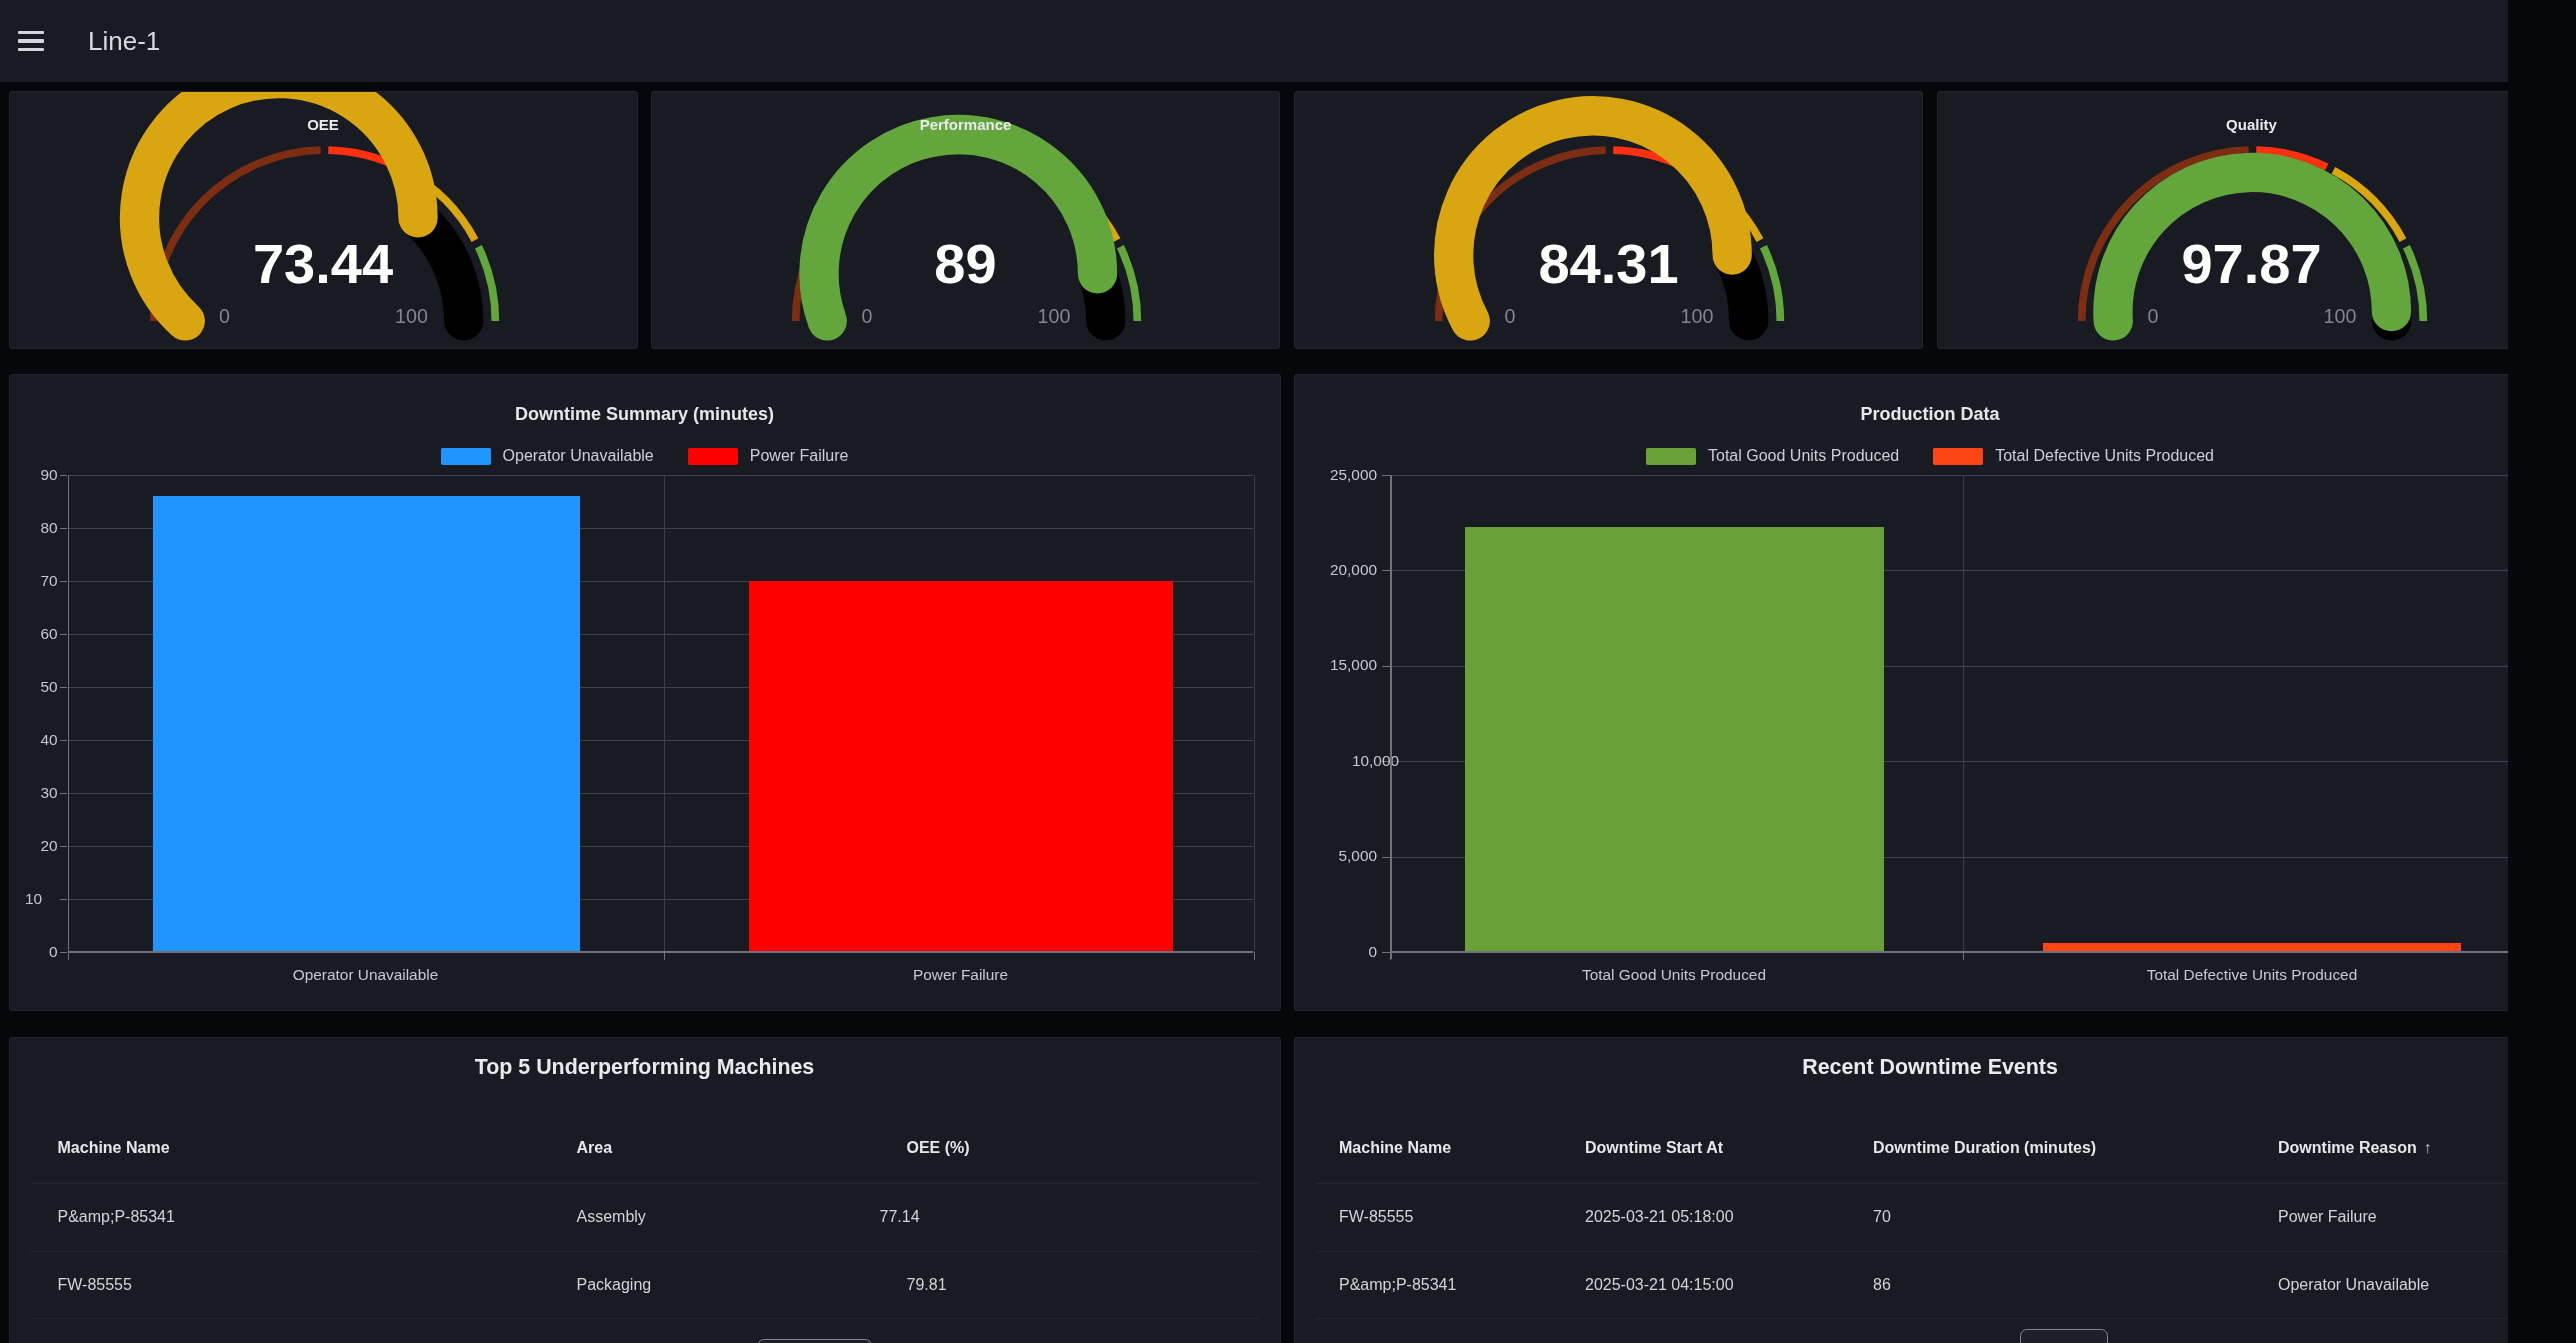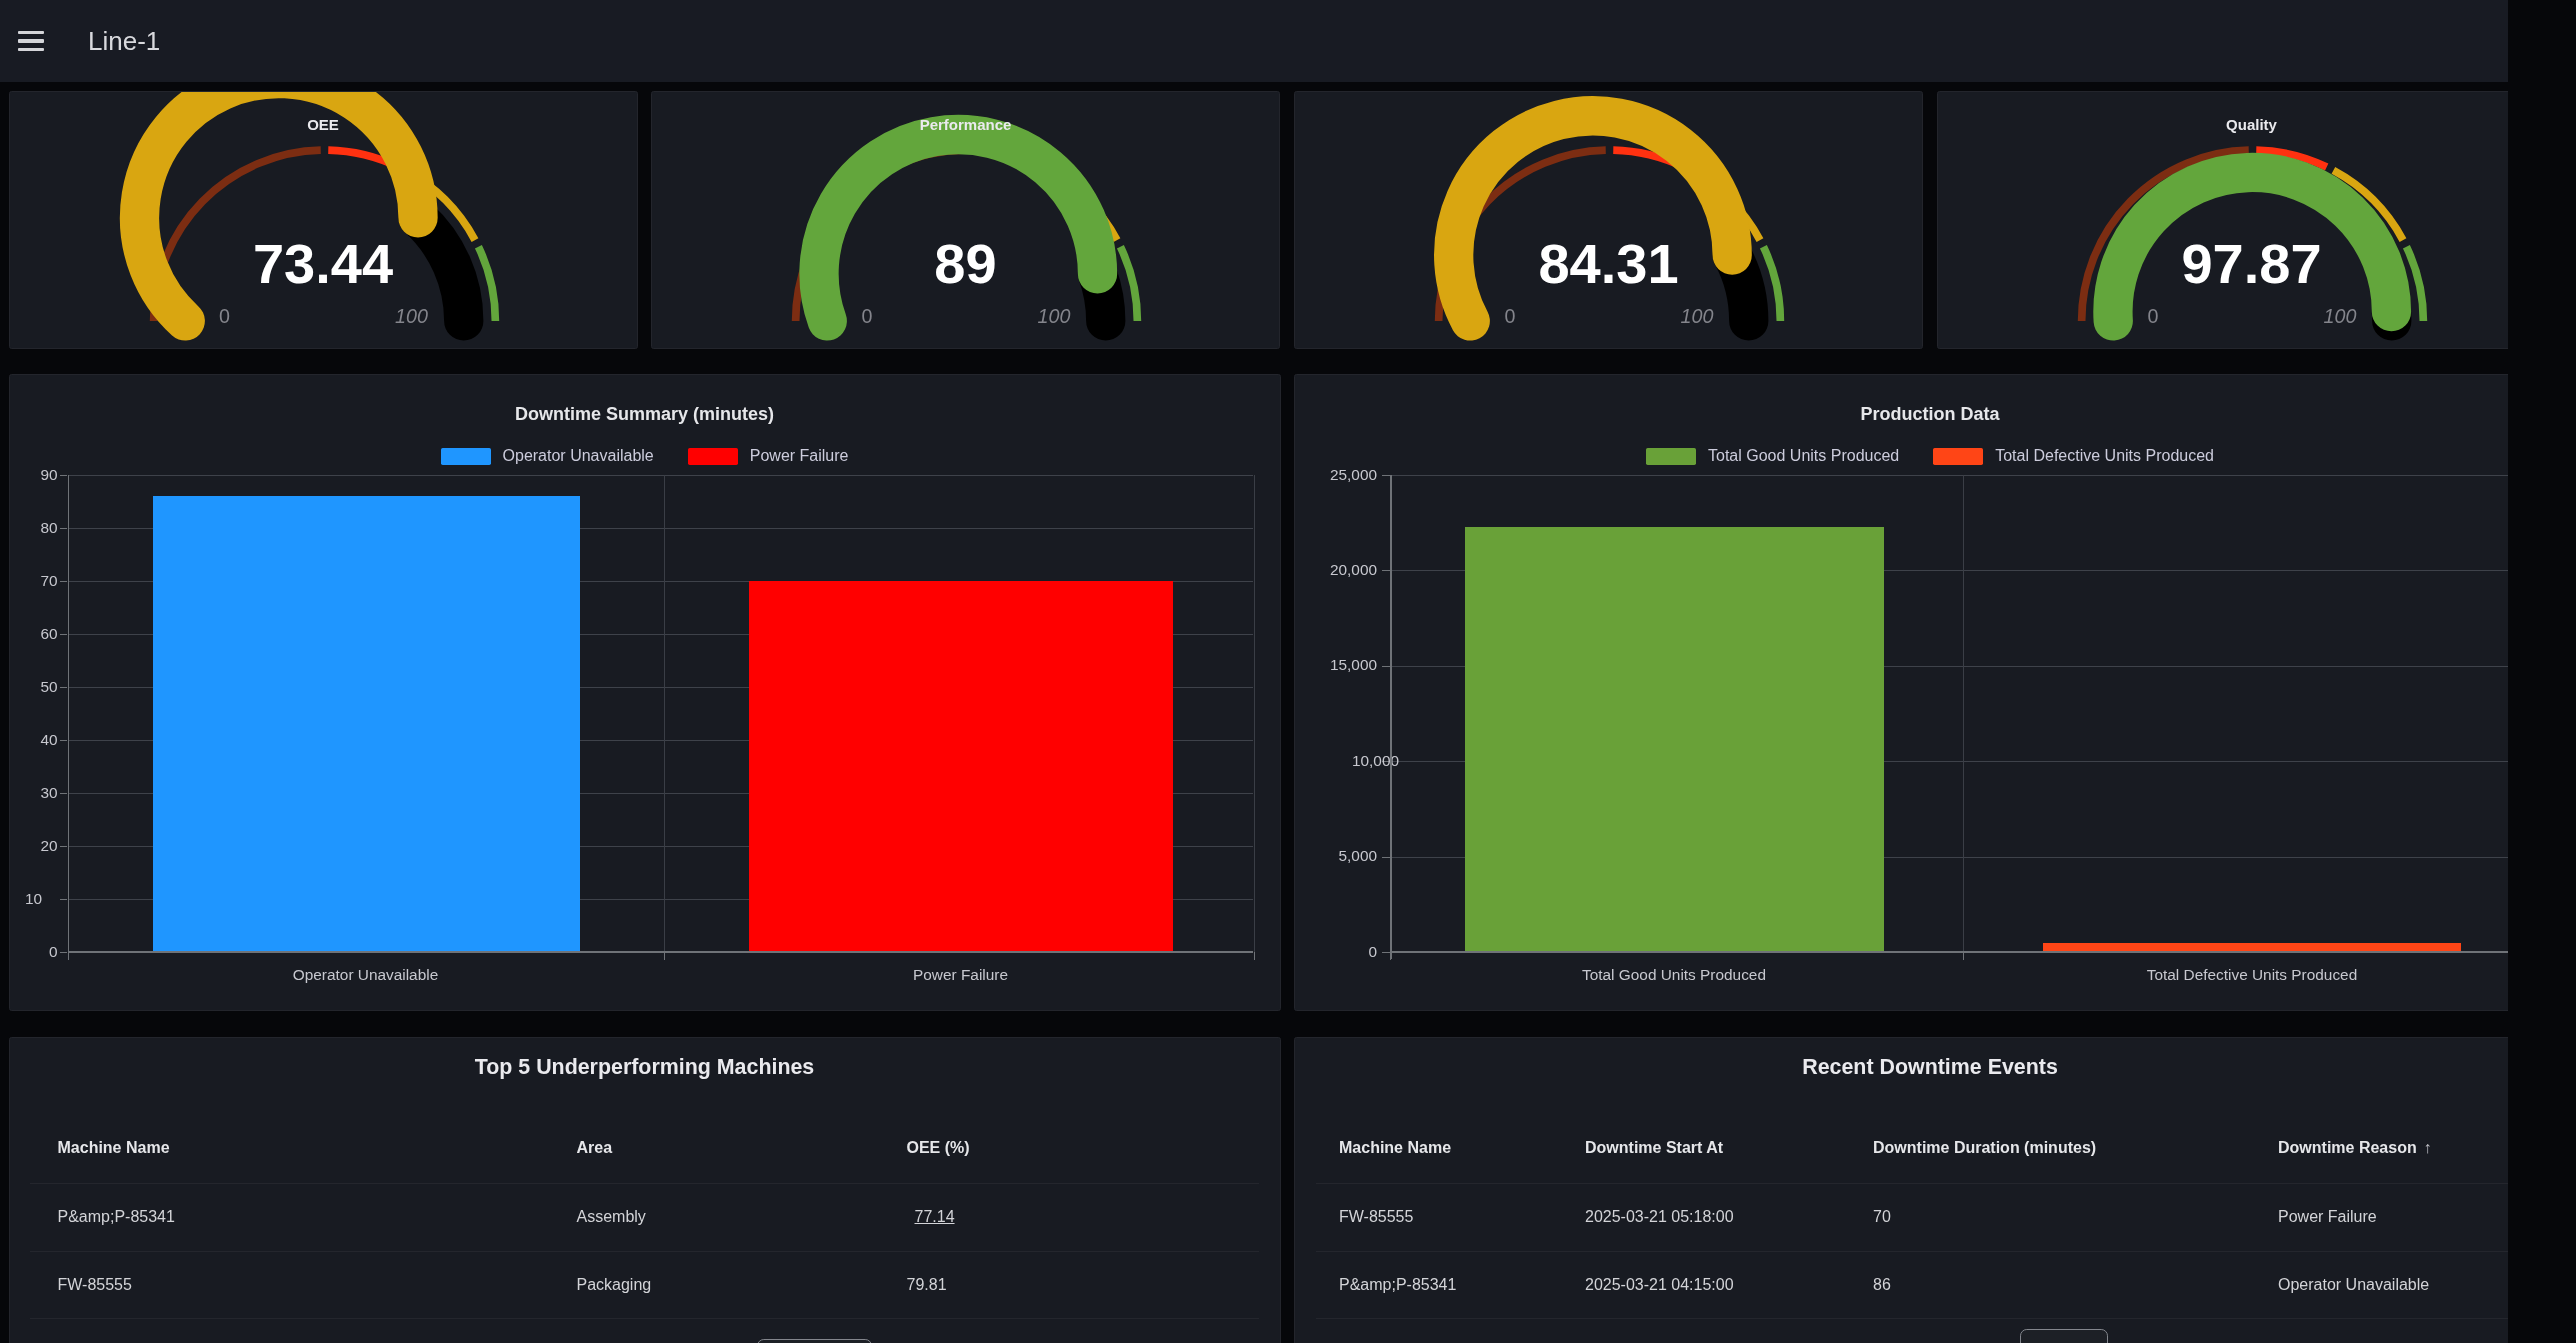--- a/index.html
+++ b/index.html
@@ -25,21 +25,21 @@
   #table1{left:8.5px;} #table2{left:1294px;}
 
   
   .g-title{position:absolute;top:24px;left:0;right:0;text-align:center;
            font-size:15px;font-weight:700;color:#eaeaee;}
   .g-svg{position:absolute;left:0;top:0;}
   .g-value{position:absolute;left:0;right:0;top:139px;text-align:center;
            font-size:56px;font-weight:700;color:#ffffff;}
   .g-min,.g-max{position:absolute;top:213px;transform:translateX(-50%);
            font-size:19.7px;color:#84858c;}
-  .g-min{left:215px;} .g-max{left:402px;font-style:italic;}
+  .g-min{left:215px;} .g-max{left:402px;}
 
   
   .c-title{position:absolute;top:29px;left:0;right:0;text-align:center;
            font-size:18px;font-weight:700;color:#e6e7ea;}
   .legend{position:absolute;top:72px;left:0;right:0;display:flex;justify-content:center;
           gap:34px;align-items:center;}
   .legend-item{display:flex;align-items:center;gap:12px;font-size:16px;color:#ccccdc;cursor:pointer;}
   .swatch{width:50px;height:17px;border-radius:1.7px;}
   .gridline{position:absolute;height:0.9px;background:#3e424a;}
   .baseline{position:absolute;height:1.7px;background:#6f7378;}
@@ -233,21 +233,21 @@
 
   <div class="panel p-t" id="table1">
     <div class="t-title">Top 5 Underperforming Machines</div>
     <div class="t-body">
         <div class="t-head-cell" style="left: 48px;">Machine Name</div>
         <div class="t-head-cell" style="left: 567px;">Area</div>
         <div class="t-head-cell" style="left: 897px;">OEE (%)</div>
         <div class="t-div" style="top: 145px;"></div>
         <div class="t-cell" style="left: 48px; top: 145px;">P&amp;amp;P-85341</div>
         <div class="t-cell" style="left: 567px; top: 145px;">Assembly</div>
-        <div class="t-cell" style="left: 905px; top: 145px; text-decoration: underline;">77.14</div>
+        <div class="t-cell" style="left: 870px; top: 145px;">77.14</div>
         <div class="t-div" style="top: 213px;"></div>
         <div class="t-cell" style="left: 48px; top: 213px;">FW-85555</div>
         <div class="t-cell" style="left: 567px; top: 213px;">Packaging</div>
         <div class="t-cell" style="left: 897px; top: 213px;">79.81</div>
         <div class="t-div" style="top: 280px;"></div>
       </div>
     <div class="pgbtn" style="left:747px;top:301px;width:113px;"></div>
   </div>
 
   <div class="panel p-t" id="table2">

